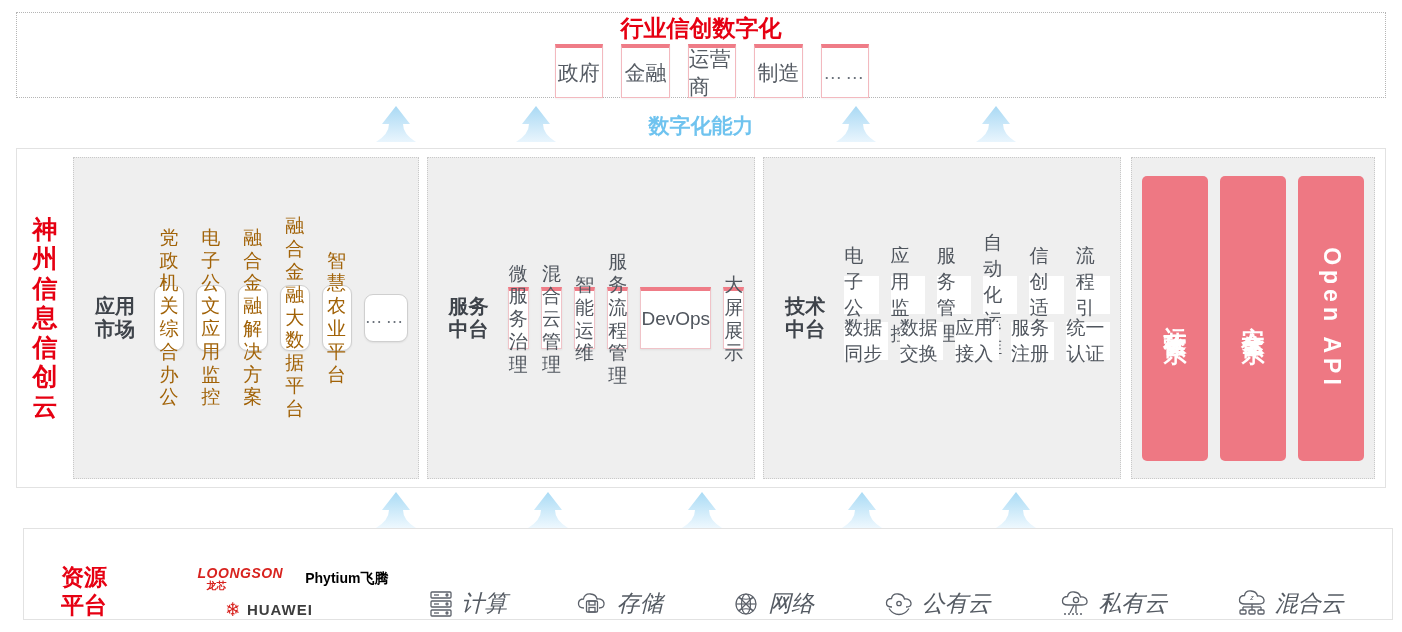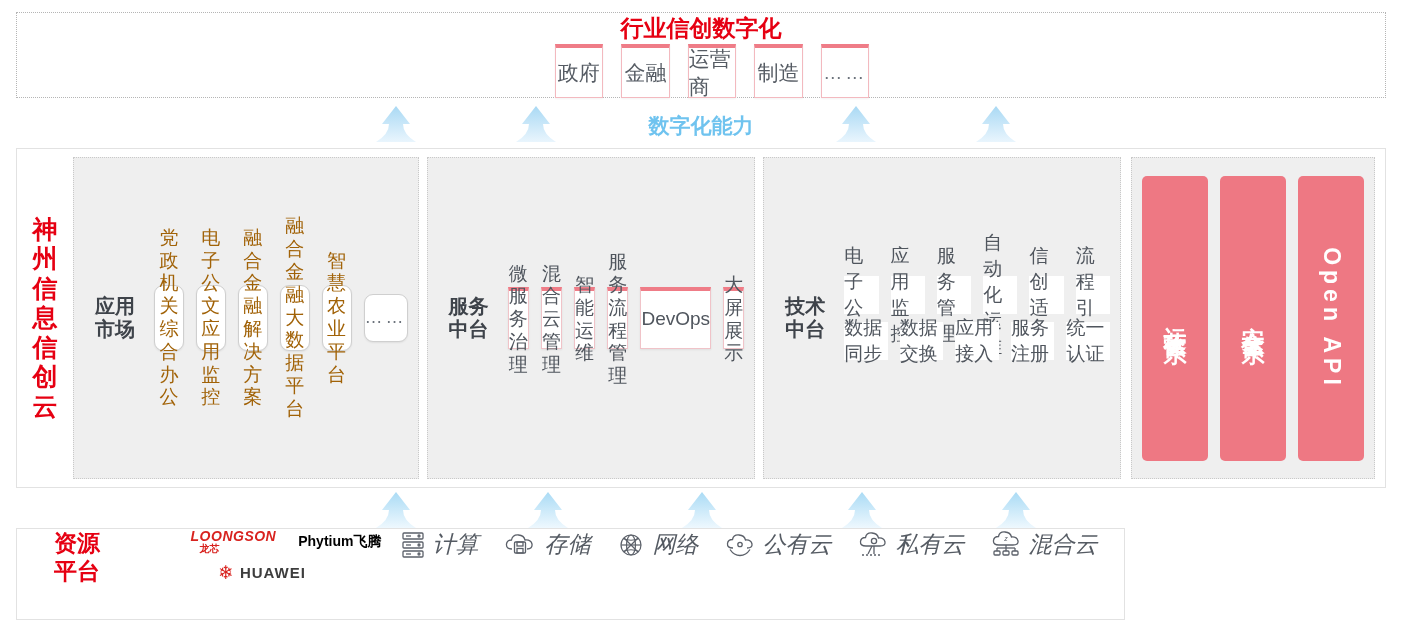--- a/index.html
+++ b/index.html
@@ -140,23 +140,23 @@
   .pillar .v-en{
     transform:rotate(90deg);white-space:nowrap;
     font-size:23px;letter-spacing:5px;
   }
 
   
   .arrows-bottom{position:absolute;left:0;top:488px;width:1402px;height:42px;}
 
   
   .resource{
-    position:absolute;left:16px;top:528px;width:1109px;height:92px;
+    position:absolute;left:23px;top:528px;width:1370px;height:92px;
     border:1px solid #e2e2e2;background:#ffffff;box-sizing:border-box;
-    display:flex;align-items:flex-start;
+    display:flex;align-items:flex-end;
   }
   .res-title{
     width:120px;flex:0 0 auto;text-align:center;
     font-size:23px;color:#e60012;font-weight:bold;line-height:1.22;
   }
   .vendor-logos{
     width:250px;flex:0 0 auto;
     display:flex;flex-direction:column;align-items:center;justify-content:center;gap:9px;
   }
   .logo-line{display:flex;align-items:center;justify-content:center;gap:22px;}

